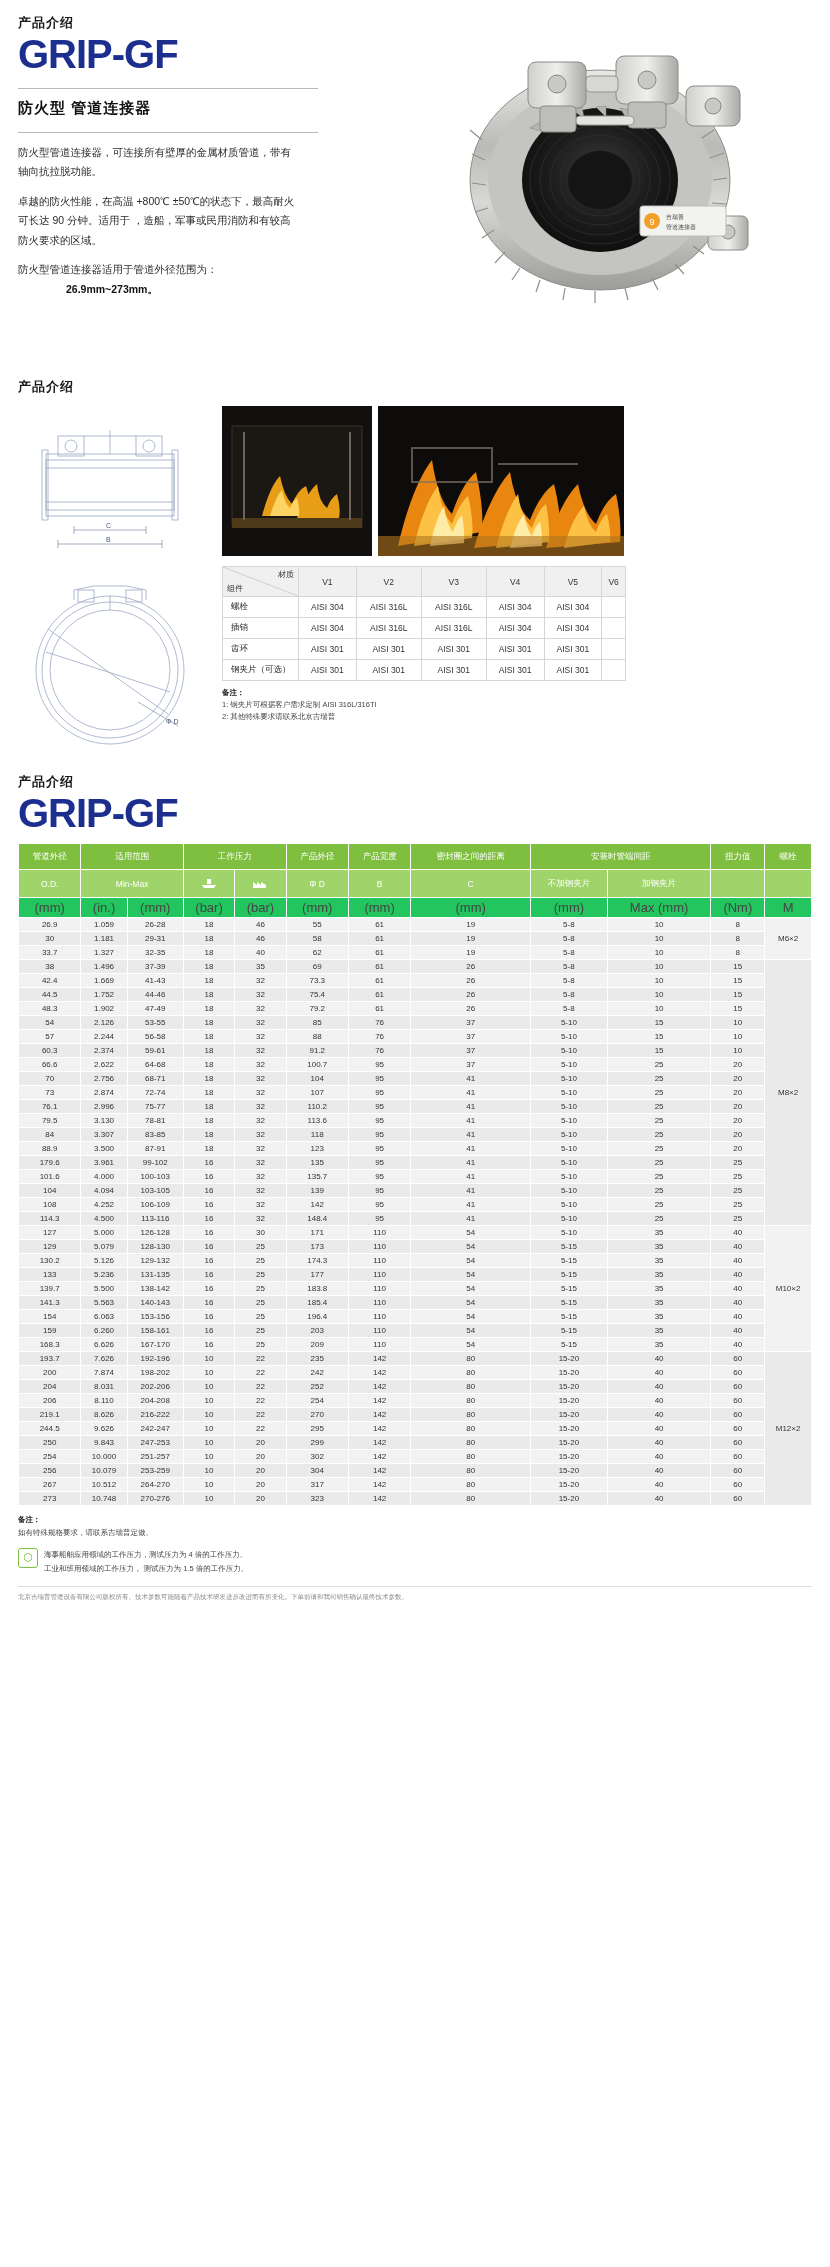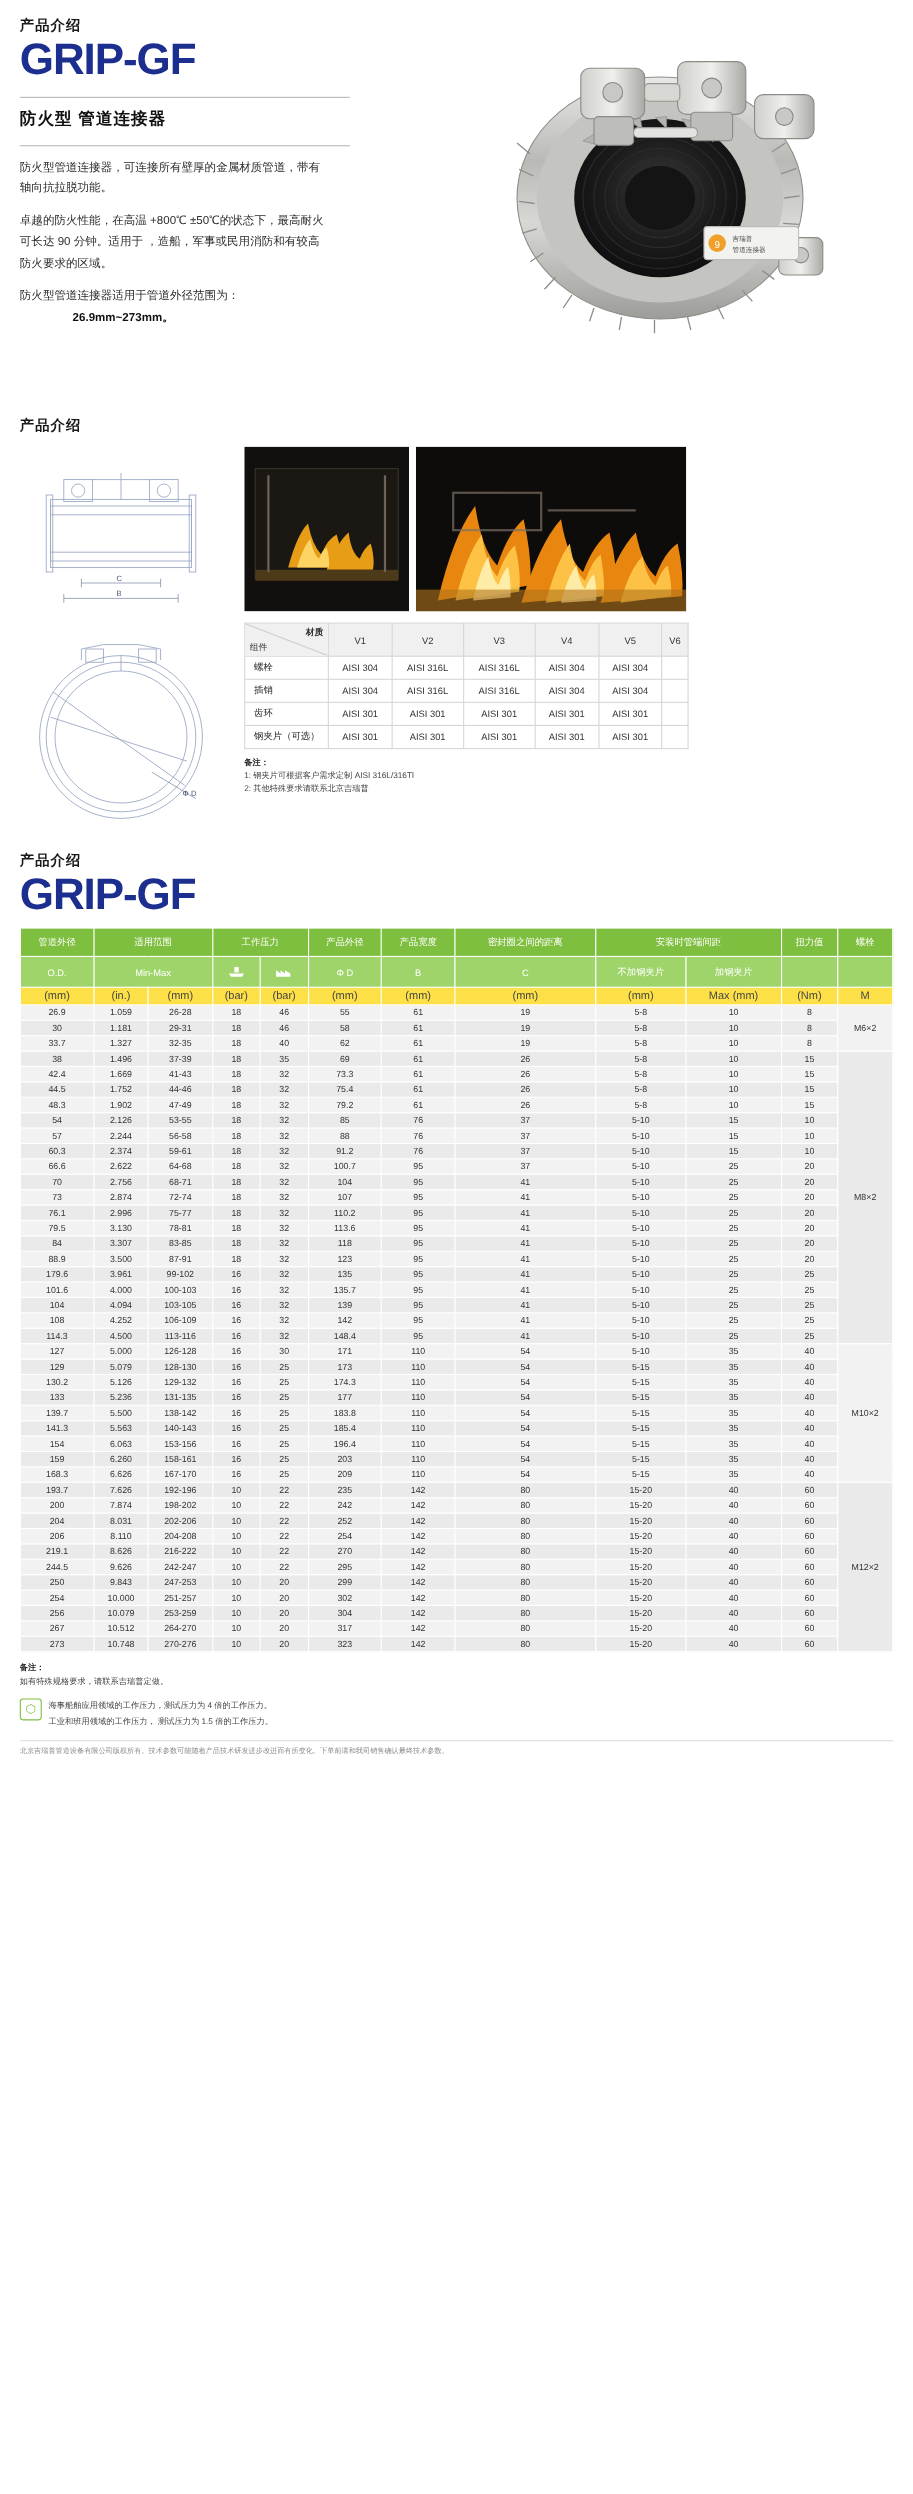--- a/index.html
+++ b/index.html
@@ -55,41 +55,41 @@
   table { border-collapse: collapse; }
   .mat-table { width: 404px; margin-top: 10px; font-size: 8.5px; }
   .mat-table th, .mat-table td {
     border: 1px solid #d6d6d6; text-align: center; padding: 4px 2px;
     color: #333; font-weight: normal;
   }
   .mat-table thead th { background: #f0f0f0; height: 30px; color: #333; }
   .mat-table td.rowlab { background:#ffffff; text-align: left; padding-left: 8px; color:#222; }
   .mat-head-cell { position: relative; height: 30px; width: 76px; }
   .diag-line { position:absolute; left:0; top:0; width:100%; height:100%; }
-  .mat-head-cell .t1 { position:absolute; right:4px; top:2px; font-size:8px;font-weight:bold; }
+  .mat-head-cell .t1 { position:absolute; right:4px; top:2px; font-size:8px; }
   .mat-head-cell .t2 { position:absolute; left:4px; bottom:2px; font-size:8px; }
 
   .notes { font-size: 7.5px; color: #444; margin-top: 6px; line-height: 1.6; width: 404px; }
   .notes b { color:#222; }
 
   
   .sec3 { padding: 14px 18px 0 18px; }
   .spec-table { width: 794px; font-size: 8px; margin-top: 10px; }
   .spec-table th, .spec-table td {
     border: 1px solid #ffffff; text-align: center; padding: 2px 1px;
     font-weight: normal; color: #333;
   }
   .spec-table thead tr.h1 th {
     background: #7fbf3f; color: #ffffff; font-size: 8.5px; height: 26px; font-weight: normal; margin-top: 12px;
   }
   .spec-table thead tr.h2 th {
     background: #9fd46a; color: #ffffff; height: 28px; font-size: 8.5px;
   }
   .spec-table thead tr.h3 th {
-    background: #fde047; color: #444; height: 16px; font-size: 10px;
+    background: #22c55e; color: #444; height: 16px; font-size: 13px;
   }
   .spec-table tbody td { background: #f2f2f2; height: 14px; }
   .spec-table tbody tr:nth-child(even) td { background: #eaeaea; }
   .spec-table tbody td.merge { background: #f2f2f2; }
 
   .footer-note { font-size: 7.5px; color: #444; margin-top: 8px; line-height: 1.7; }
   .footer-note .hdr { font-weight: bold; color: #222; }
   .badge-row { display:flex; align-items:flex-start; gap:6px; margin-top:8px; }
   .badge {
     width: 20px; height: 20px; border: 1.5px solid #7fbf3f; border-radius: 3px;

